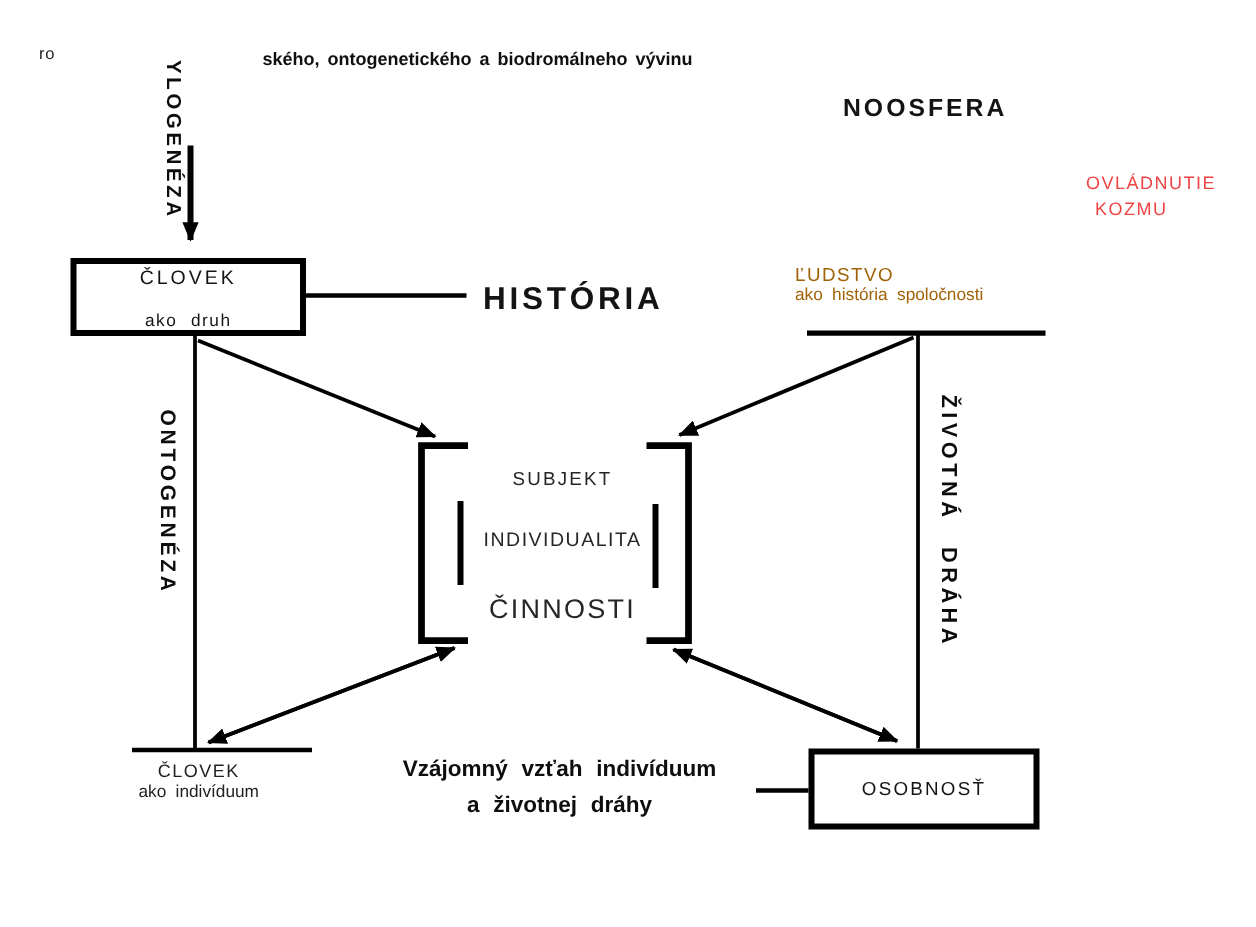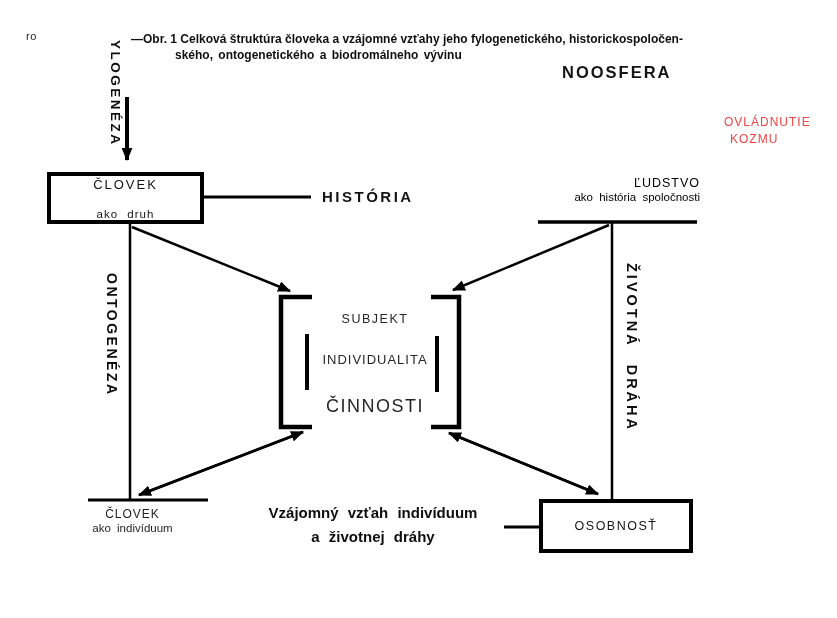--- a/index.html
+++ b/index.html
@@ -26,23 +26,23 @@
   .v-ziv  { left:640px; top:263px; font-size:14.5px; letter-spacing:3px; word-spacing:10px; }
 
   .box { position:absolute; border:4px solid #000; background:#fff;
          display:flex; flex-direction:column; align-items:center; justify-content:center; }
   .box-druh { left:47px; top:172px; width:149px; height:44px; }
   .box-osobnost { left:539px; top:499px; width:146px; height:46px; }
   .box-druh .t1 { font-size:13px; letter-spacing:2px; }
   .box-druh .t2 { font-size:11.5px; letter-spacing:1px; word-spacing:5px; margin-top:16px; }
   .box-osobnost .t1 { font-size:12.5px; letter-spacing:1.5px; }
 
-  .historia { left:322px; top:188px; font-size:15px; font-weight:bold; letter-spacing:2.5px; }
+  .historia { left:322px; top:188px; font-size:21px; font-weight:bold; letter-spacing:2.5px; }
 
-  .ludstvo { left:530px; top:176px; width:170px; text-align:right; color:#000000; }
+  .ludstvo { left:530px; top:176px; width:170px; text-align:left; color:#a16207; }
   .ludstvo .t1 { font-size:12.5px; letter-spacing:1px; }
   .ludstvo .t2 { font-size:11.5px; word-spacing:3px; margin-top:1px; }
 
   .center-text { position:absolute; left:285px; width:180px; text-align:center; color:#262626; }
   .subjekt { top:312px; font-size:12.5px; letter-spacing:1.5px; }
   .individualita { top:352px; font-size:13px; letter-spacing:1px; }
   .cinnosti { top:396px; font-size:18px; letter-spacing:1.5px; }
 
   .clovek-ind { left:80px; top:507px; width:105px; text-align:center; color:#1f1f1f; }
   .clovek-ind .t1 { font-size:12px; letter-spacing:1px; }
@@ -86,21 +86,20 @@
     <polyline points="431,297 459,297 459,427 431,427" stroke-width="4.5"></polyline>
     <line x1="307" y1="334" x2="307" y2="390" stroke-width="4"></line>
     <line x1="437" y1="336" x2="437" y2="392" stroke-width="4"></line>
 
     <line x1="504" y1="527" x2="540" y2="527" stroke-width="3"></line>
   </svg>
 
   <div class="abs marginalia">ro</div>
 
   <div class="abs caption">
-    <div class="l1">—Obr. 1 Celková štruktúra človeka a vzájomné vzťahy jeho fylogenetického, historickospoločen-</div>
     <div class="l2">ského, ontogenetického a biodromálneho vývinu</div>
   </div>
 
   <div class="abs noosfera">NOOSFERA</div>
 
   <div class="abs ovladnutie">
     <div>OVLÁDNUTIE</div>
     <div class="l2">KOZMU</div>
   </div>
 

